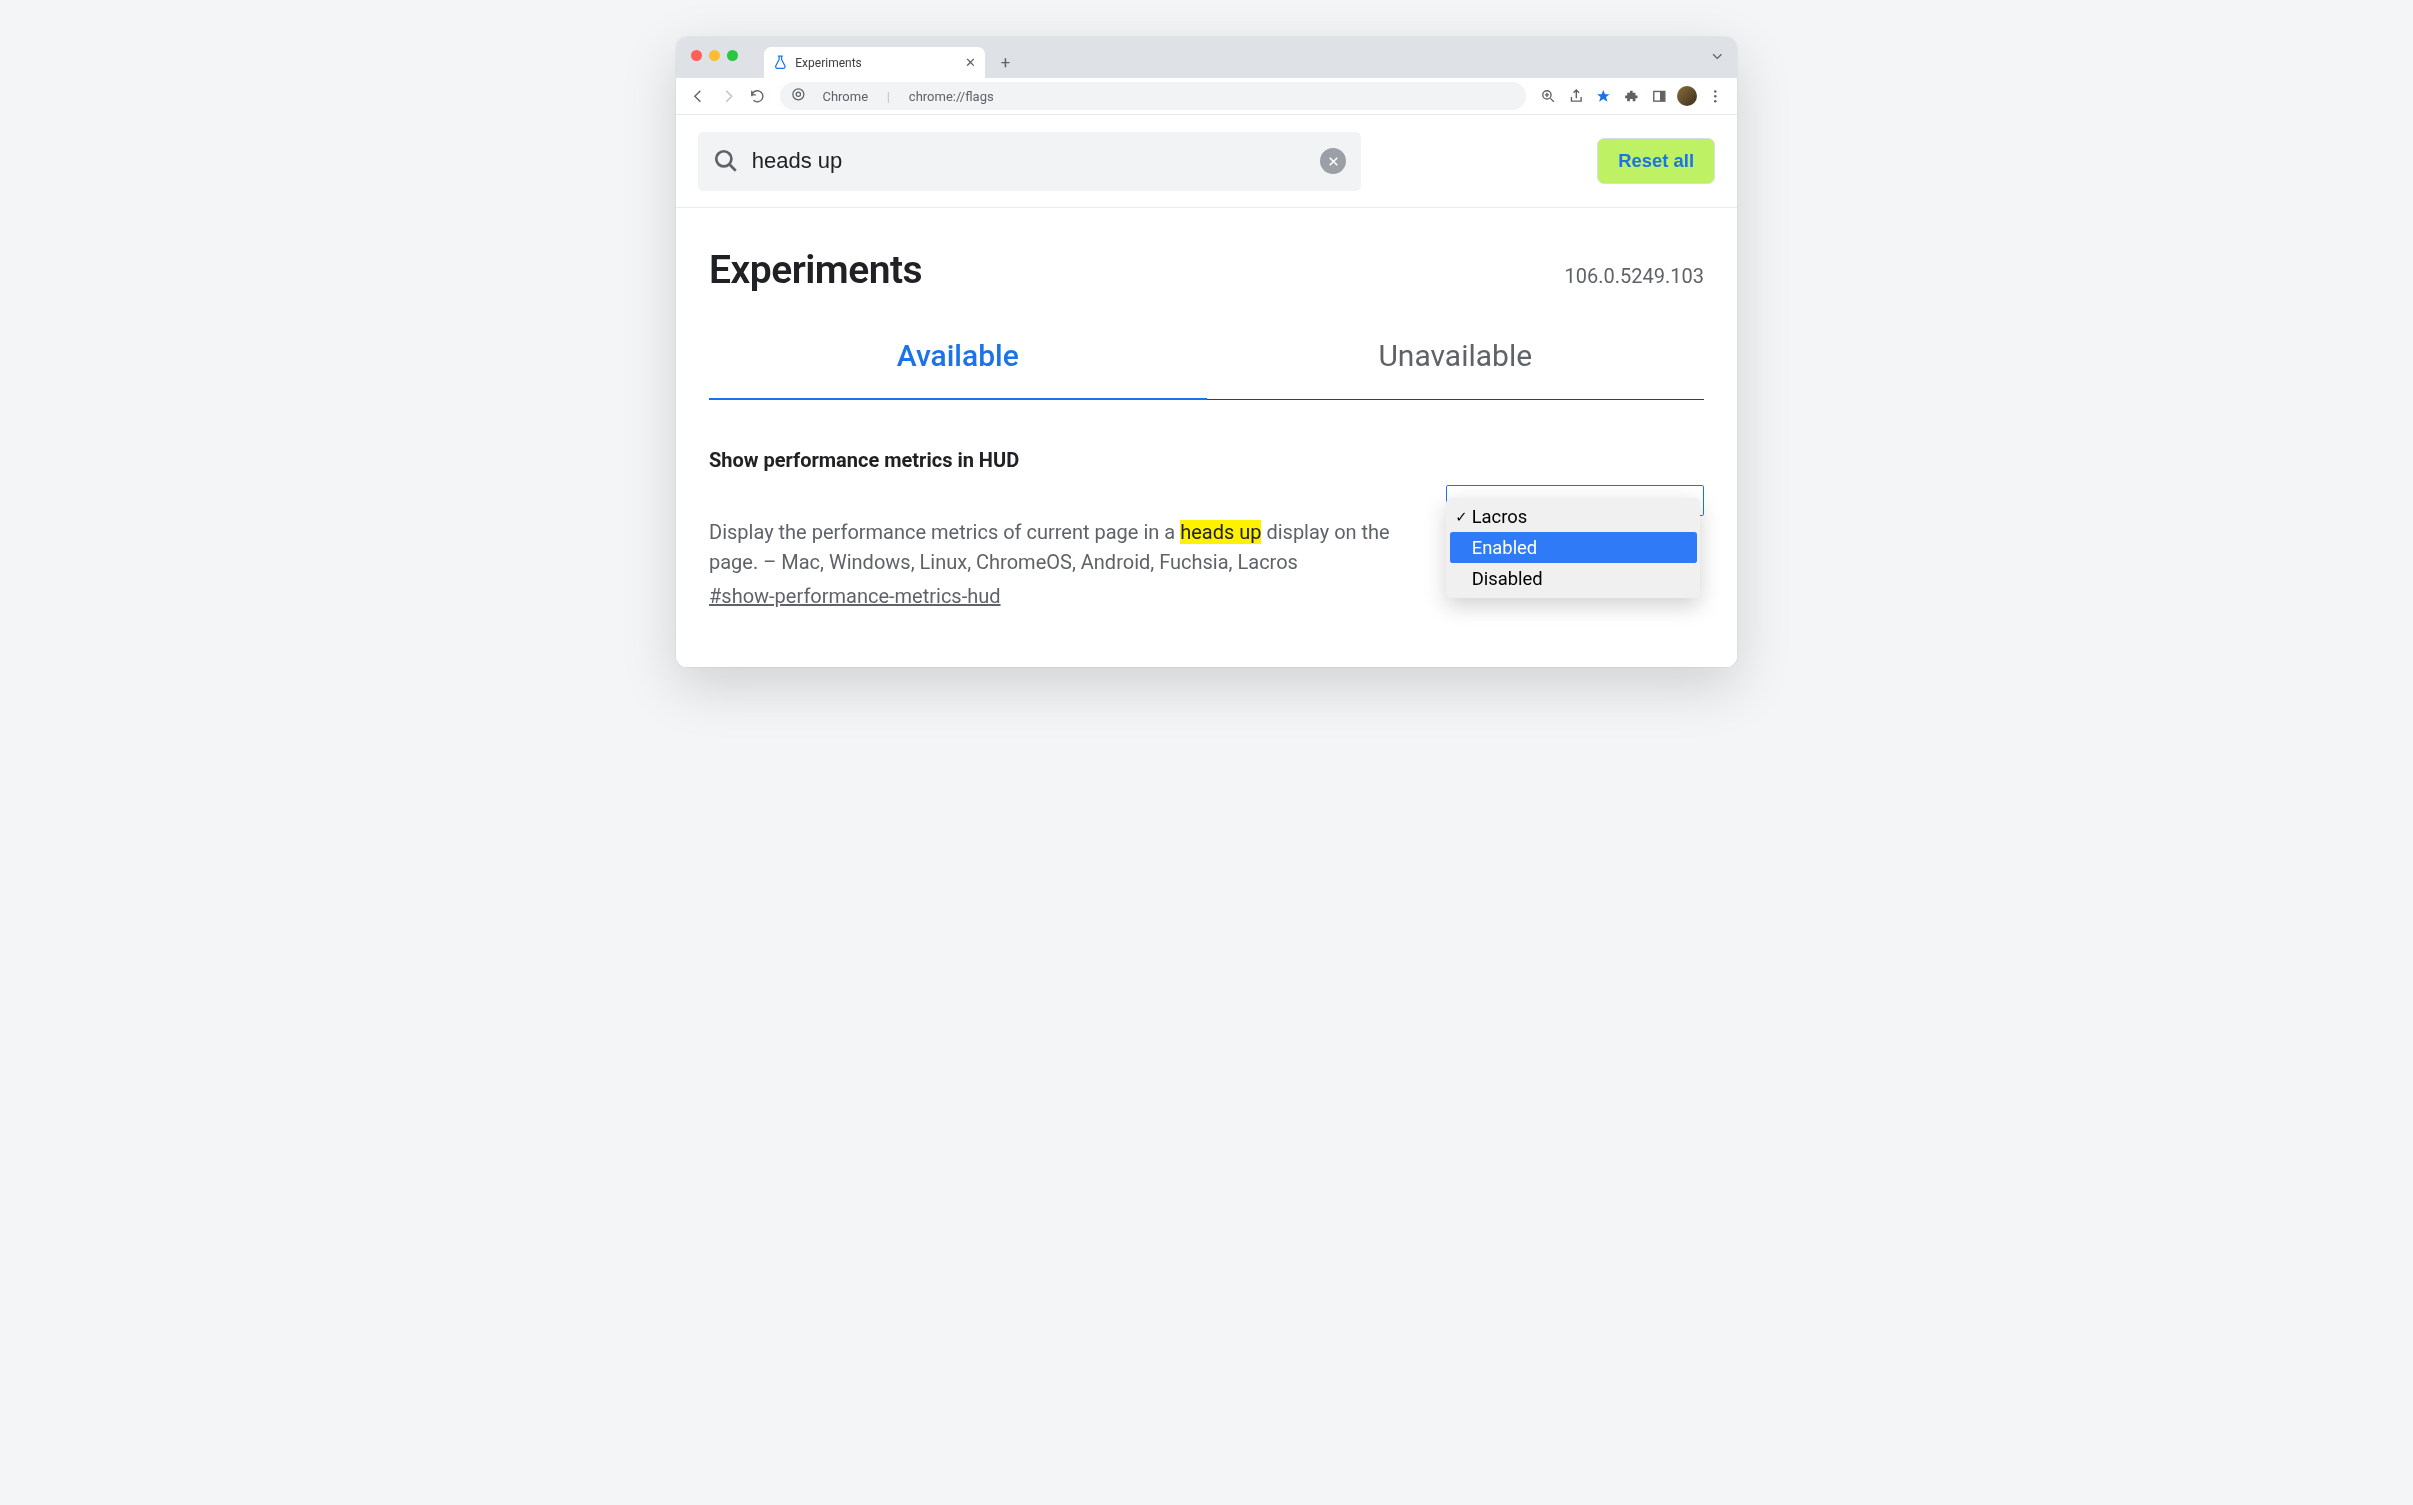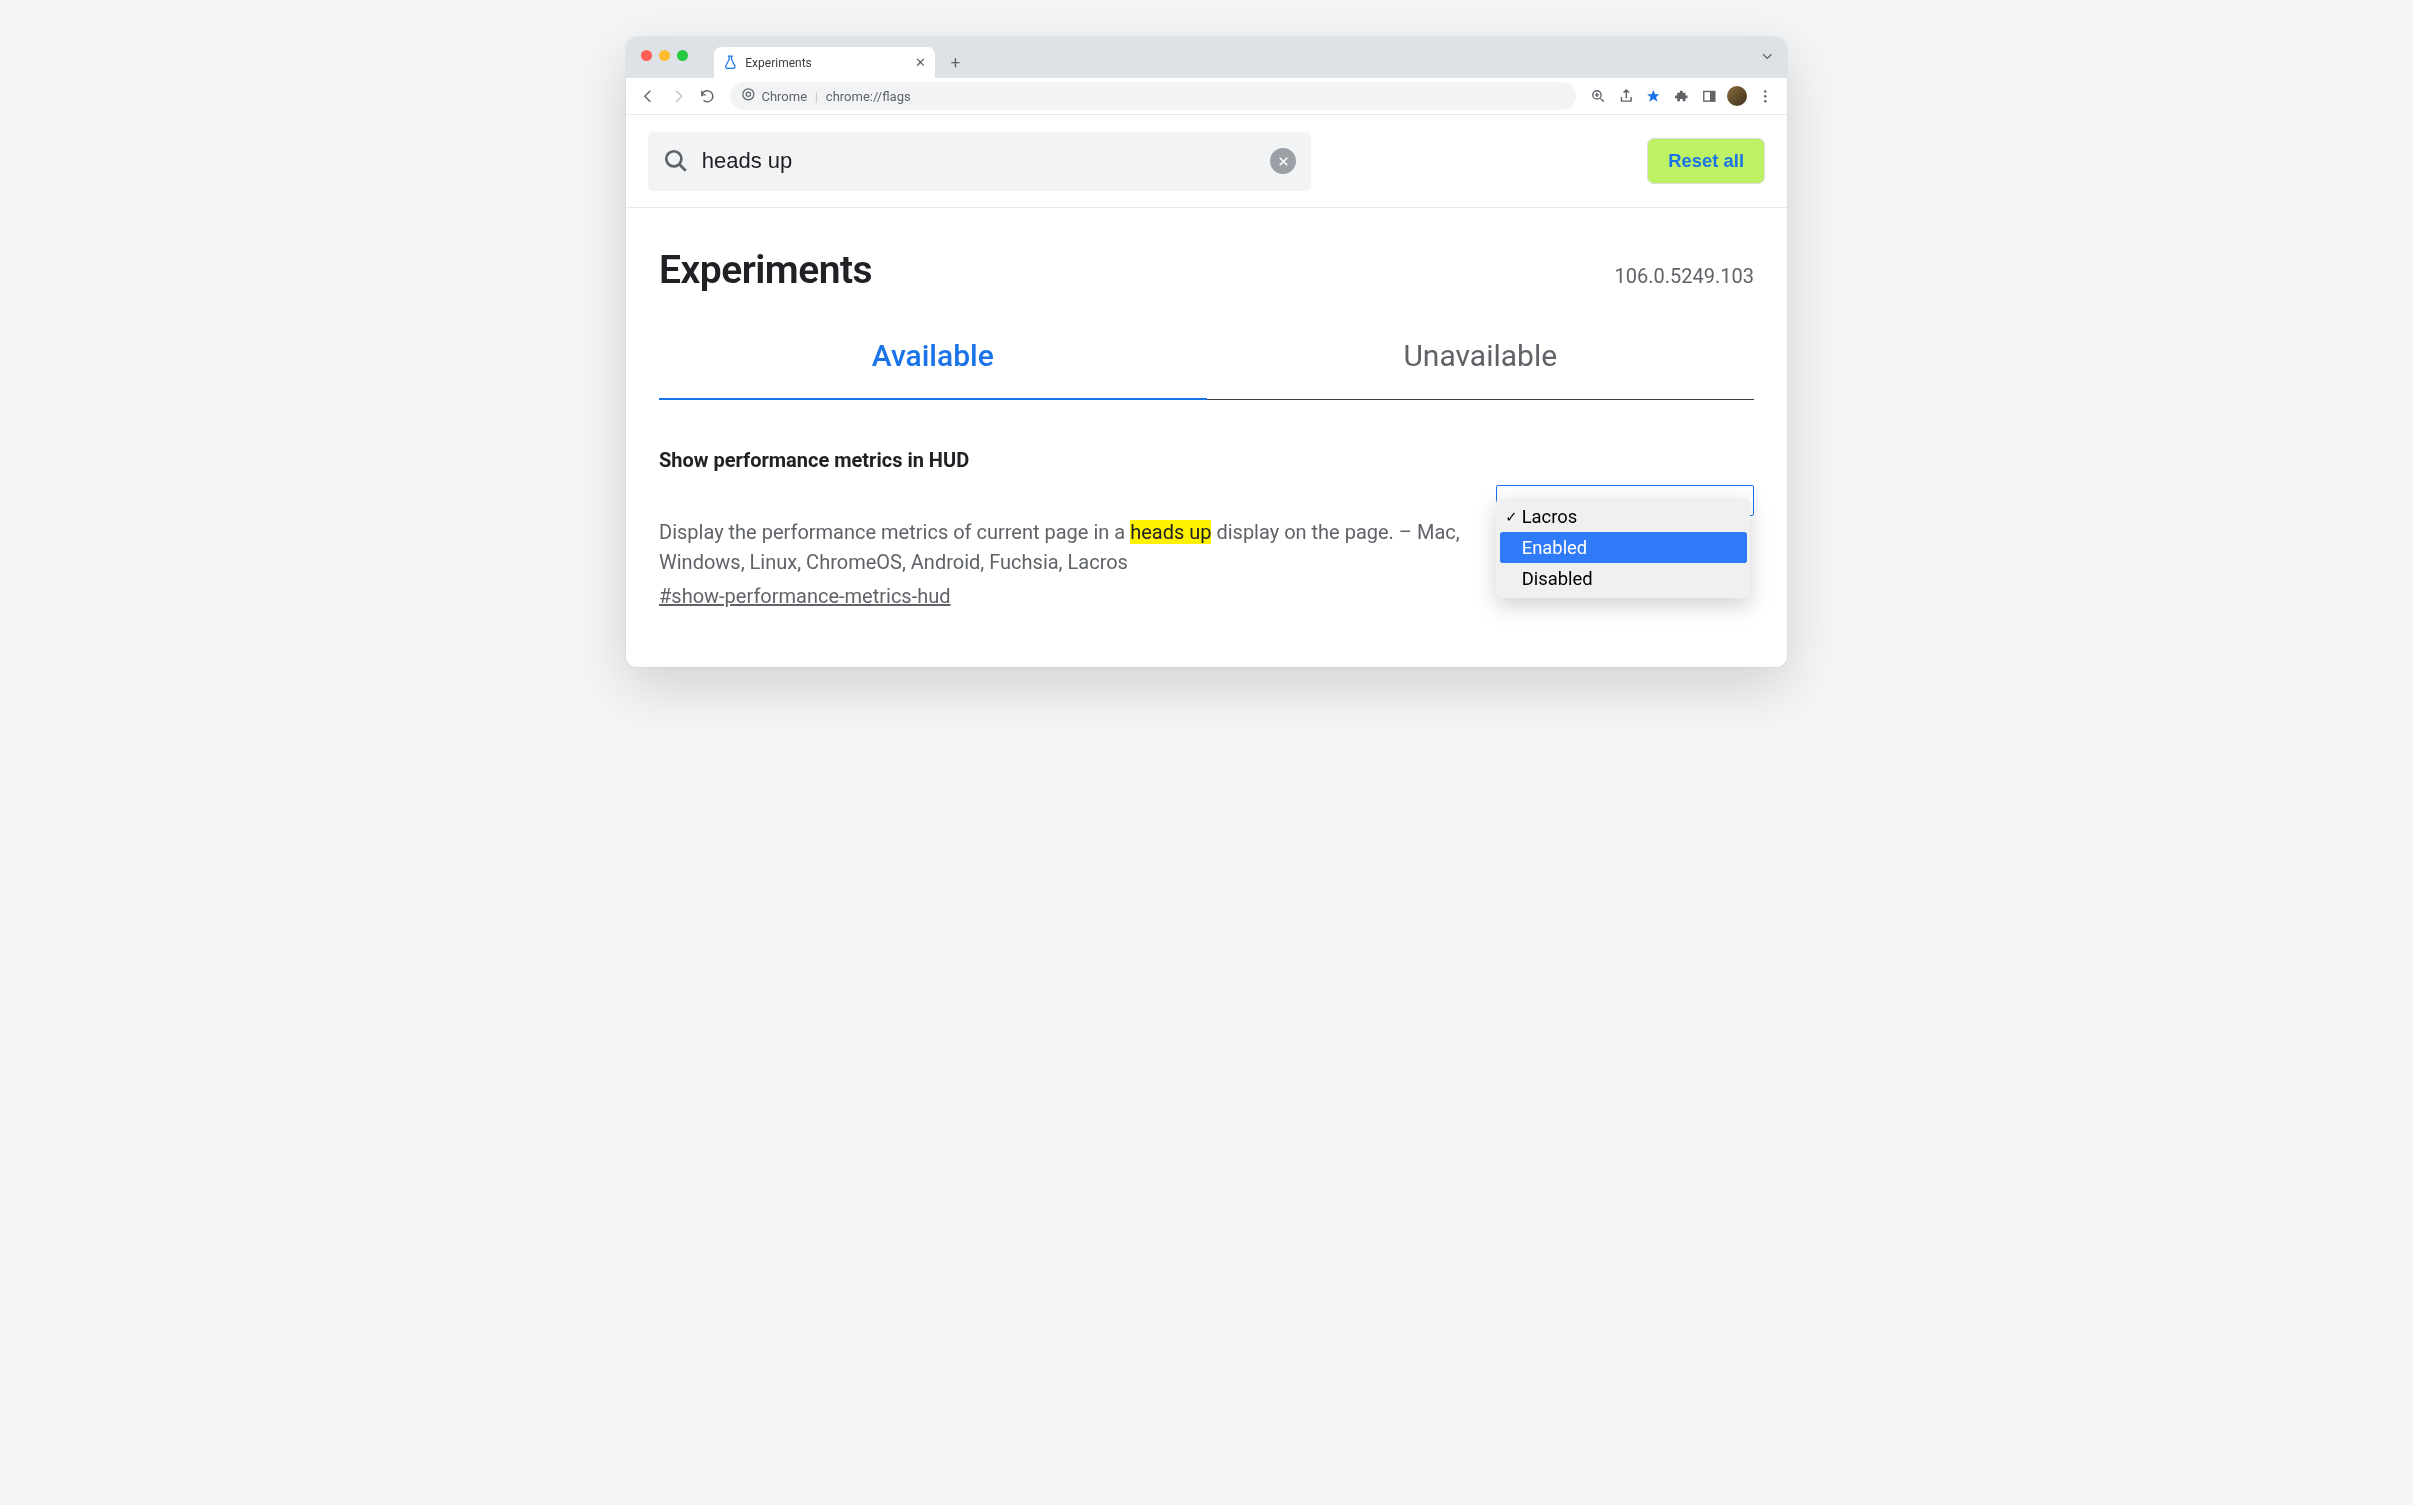--- a/index.html
+++ b/index.html
@@ -6,21 +6,21 @@
   body {
     font-family: -apple-system, BlinkMacSystemFont, "Segoe UI", Roboto, Helvetica, Arial, sans-serif;
     background: #f3f5f7;
     display: flex;
     justify-content: center;
     align-items: flex-start;
     min-height: 100vh;
     padding: 37px;
   }
   .window {
-    width: 1161px;
+    width: 1061px;
     background: #fff;
     border-radius: 11px;
     box-shadow: 0 18.4px 55px rgba(0,0,0,0.15), 0 0 0 0.9px rgba(0,0,0,0.04);
     overflow: hidden;
   }
   
   .tabstrip {
     height: 41px;
     background: #dee1e6;
     display: flex;
@@ -85,21 +85,21 @@
   }
   .tbtn svg { width:16.6px; height:16.6px; }
   .omnibox {
     flex:1;
     height:28px;
     background:#f1f3f4;
     border-radius:14px;
     display:flex;
     align-items:center;
     padding:0 11px;
-    gap:6px;
+    gap:17px;
     font-size:13px;
     color:#5f6368;
     margin: 0 5.5px;
   }
   .omnibox .divider { color:#c0c3c7; margin:0 1.8px; }
   .toolbar-right { display:flex; align-items:center; gap:1.8px; }
   .avatar {
     width:20px; height:20px; border-radius:50%;
     background: linear-gradient(135deg,#8a6d3b,#3b2f1e);
   }

